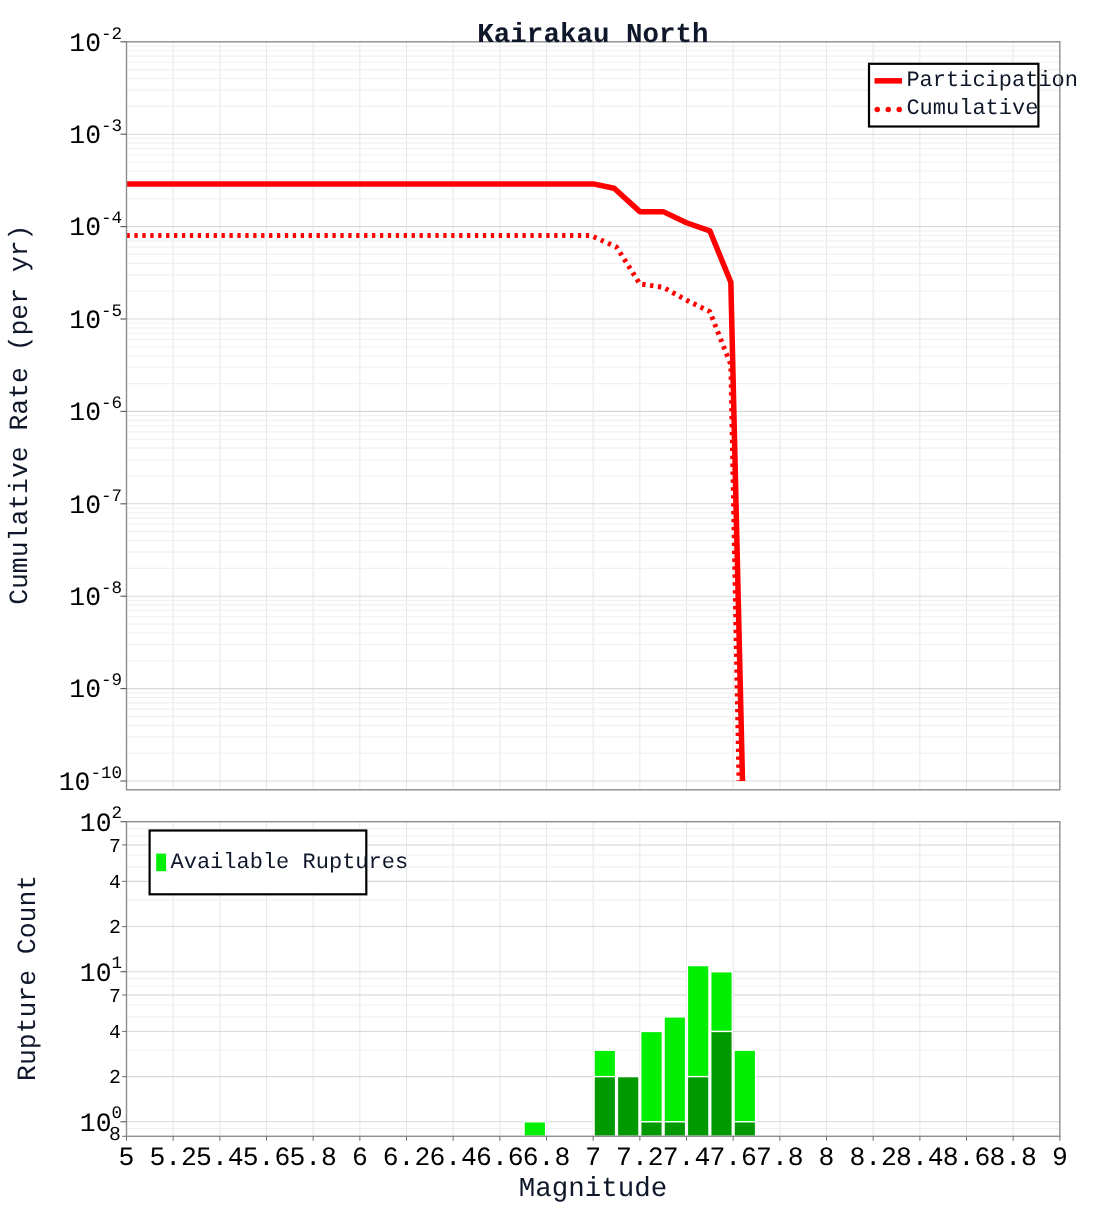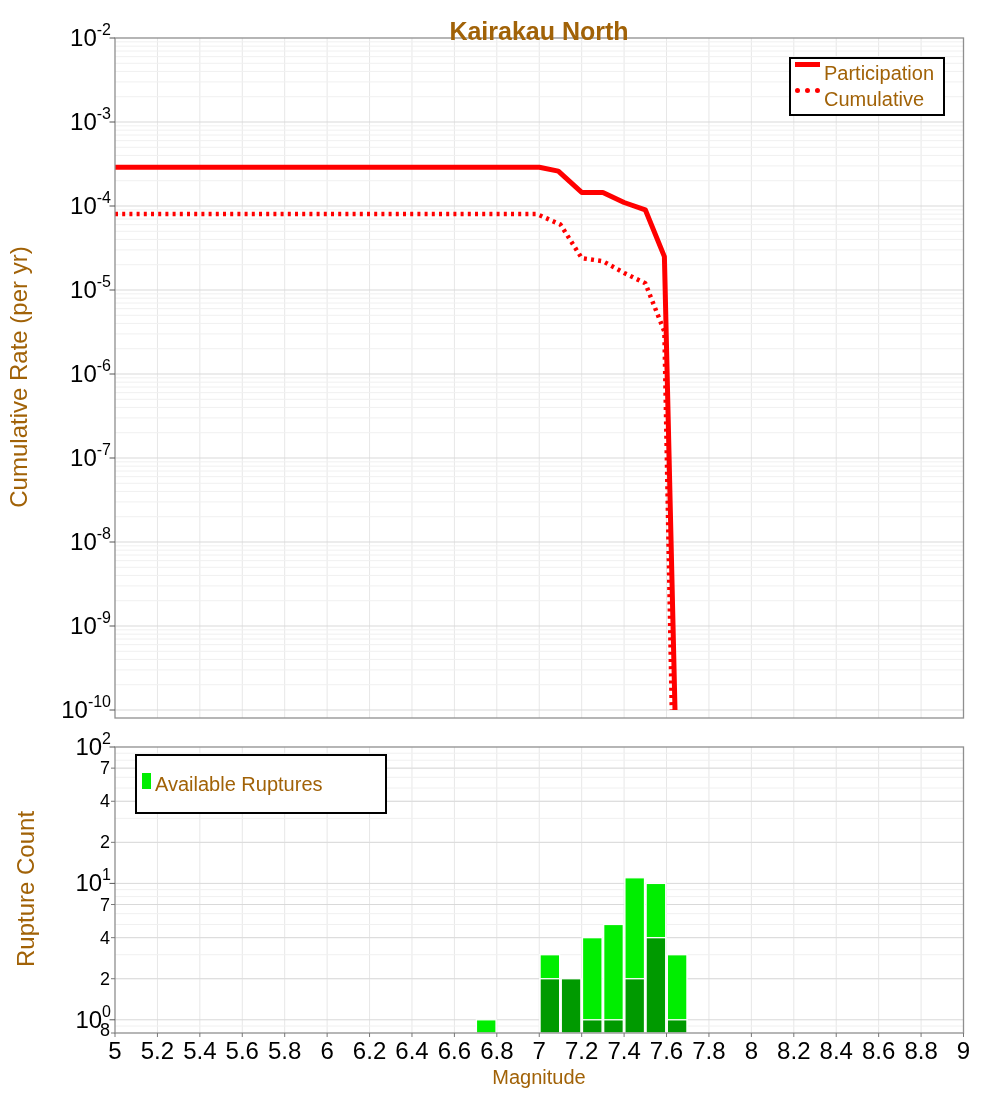--- a/index.html
+++ b/index.html
@@ -1,30 +1,30 @@
 <!DOCTYPE html>
 <html><head>
 <meta charset="utf-8">
 <style>
   html,body{margin:0;padding:0;background:#ffffff;}
   .figure{position:relative;width:1000px;height:1100px;background:#ffffff;
-          font-family:Liberation Sans, sans-serif;color:#a16207;overflow:hidden;}
+          font-family:Liberation Mono, monospace;color:#0f172a;overflow:hidden;}
   .figure svg{position:absolute;left:0;top:0;}
   .title{position:absolute;left:115px;top:1px;width:848px;text-align:center;
          font-size:25px;font-weight:bold;white-space:nowrap;margin-top:16px;}
-  .xlabel{position:absolute;left:115px;top:1066px;width:848px;text-align:center;font-size:20px;}
+  .xlabel{position:absolute;left:115px;top:1066px;width:848px;text-align:center;font-size:25px;}
   .ylabel{position:absolute;white-space:nowrap;font-size:24px;
           transform:translate(-50%,-50%) rotate(-90deg);}
   .ylabel-top{left:19px;top:377px;}
   .ylabel-bottom{left:26px;top:889px;}
   .legend{position:absolute;border:2px solid #000;background:#fff;display:flex;
           flex-direction:column;justify-content:space-evenly;box-sizing:border-box;}
   .legend-top{left:789px;top:57px;width:156px;height:59px;padding-left:4px;}
-  .legend-bottom{left:135px;top:754px;width:252px;height:60px;padding-left:5px;}
-  .legend-row{display:flex;align-items:flex-start;gap:4px;font-size:20px;white-space:nowrap;}
+  .legend-bottom{left:135px;top:754px;width:199px;height:60px;padding-left:5px;}
+  .legend-row{display:flex;align-items:center;gap:4px;font-size:20px;white-space:nowrap;}
   .line-sample{display:inline-block;width:25px;height:0;border-top:5px solid #f00;flex:none;}
   .line-sample.dotted{border-top-style:dotted;border-top-width:5px;}
   .swatch{display:inline-block;width:9px;height:16px;flex:none;}
 </style>
 </head>
 <body>
 
 <div class="figure">
   <svg id="chart" width="1000" height="1100" viewBox="0 0 1000 1100">
       <g>

